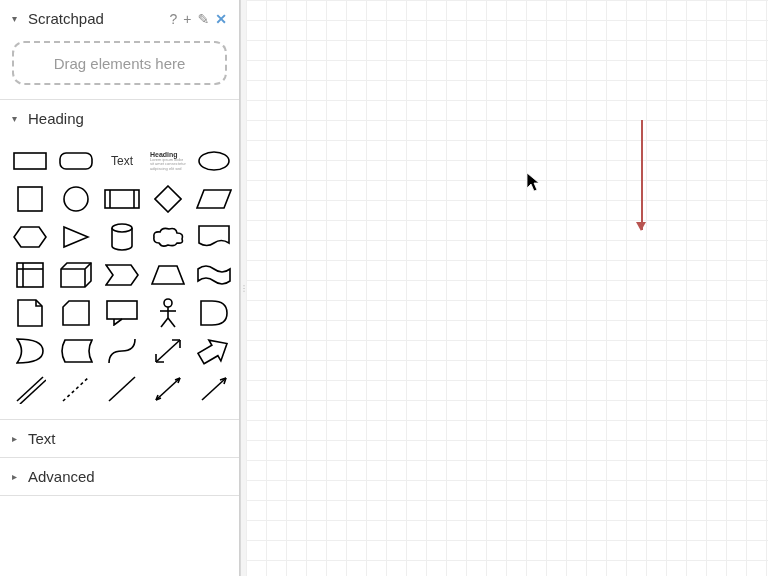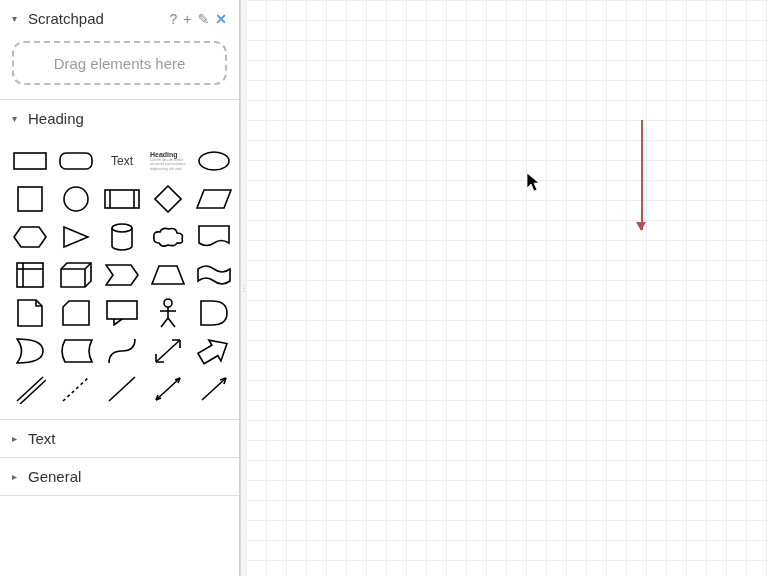--- a/index.html
+++ b/index.html
@@ -269,21 +269,21 @@
     <div class="section">
       <div class="section-header">
         <span class="chev">▸</span>
         <span>Text</span>
       </div>
     </div>
 
     <div class="section">
       <div class="section-header">
         <span class="chev">▸</span>
-        <span>General</span>
+        <span>Advanced</span>
       </div>
     </div>
 
   </div>
 
   <div class="splitter">⋮</div>
 
   <div class="canvas-wrap">
     <div class="grid-bg"></div>
 

